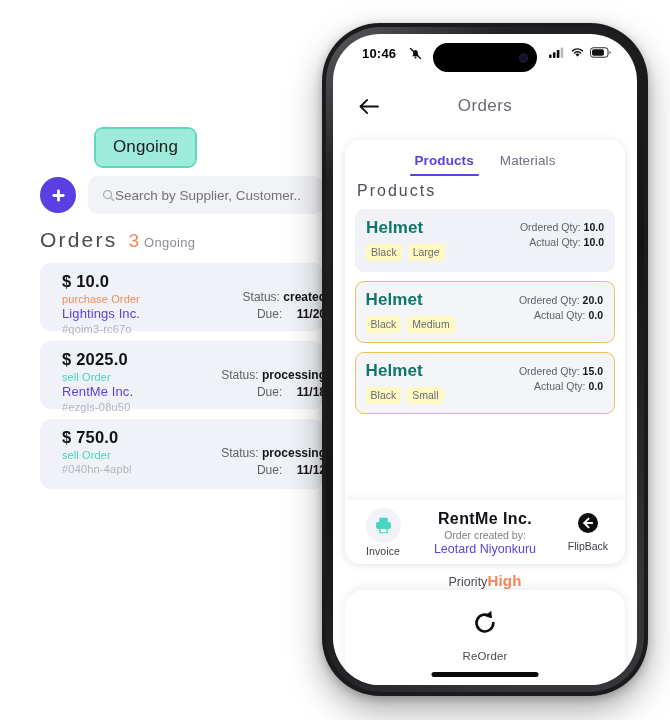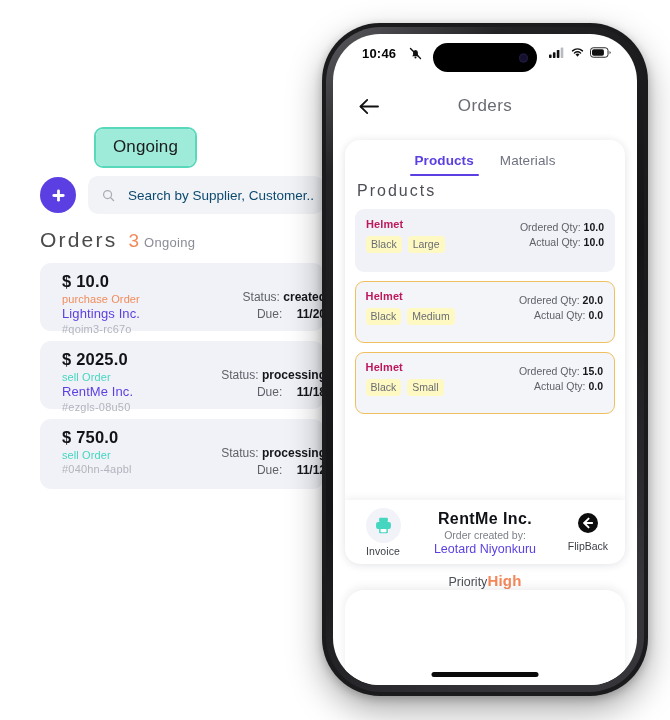--- a/index.html
+++ b/index.html
@@ -65,22 +65,21 @@
     background: #F2F3F7;
     border-radius: 10px;
     display: flex;
     align-items: center;
     padding-left: 14px;
     box-sizing: border-box;
   }
   #search-bar .sicon { opacity: .55; display:flex; }
   #search-placeholder {
     font-size: 13.5px;
-    color: #0c4a6e;
-    margin-left: 13px;
+    color: #737373;
     white-space: nowrap;
   }
 
   
   #orders-heading {
     position: absolute;
     left: 40px; top: 228px;
     display: flex;
     align-items: baseline;
   }
@@ -284,23 +283,23 @@
     margin-bottom: 9px;
     position: relative;
     min-height: 44px;
   }
   .product-card.flagged {
     border: 1.4px solid #F0C060;
     background: #F4F5F9;
     padding: 7.6px 9.6px 8.6px 9.6px;
   }
   .p-name {
-    font-size: 11px;
+    font-size: 17px;
     font-weight: bold;
-    color: #be185d;
+    color: #0f766e;
     letter-spacing: .1px;
   }
   .p-tags { margin-top: 6px; display: flex; gap: 6px; }
   .p-tag {
     font-size: 10.5px;
     color: #6a6c74;
     background: #fef9c3;
     border-radius: 4px;
     padding: 2px 5px 3px;
   }
@@ -628,17 +627,26 @@
         </div>
       </div>
 
     </div>
 
     <div id="priority-row">
       <span id="priority-label">Priority</span><span id="priority-value">High</span>
     </div>
 
     <div id="action-bar">
+      <div class="action-item">
+        <div class="action-icon">
+          <svg width="26" height="26" viewBox="0 0 26 26">
+            <path d="M21.3 13a8.4 8.4 0 1 1-3.1-6.5" fill="none" stroke="#0d0d0d" stroke-width="2.6" stroke-linecap="round"></path>
+            <polygon points="19.3,0.8 19.9,8.2 12.9,5.9" fill="#0d0d0d"></polygon>
+          </svg>
+        </div>
+        <div class="action-label">ReOrder</div>
+      </div>
       <div id="home-indicator"></div>
     </div>
 
   </div>
 </div>
 
 </body></html>

